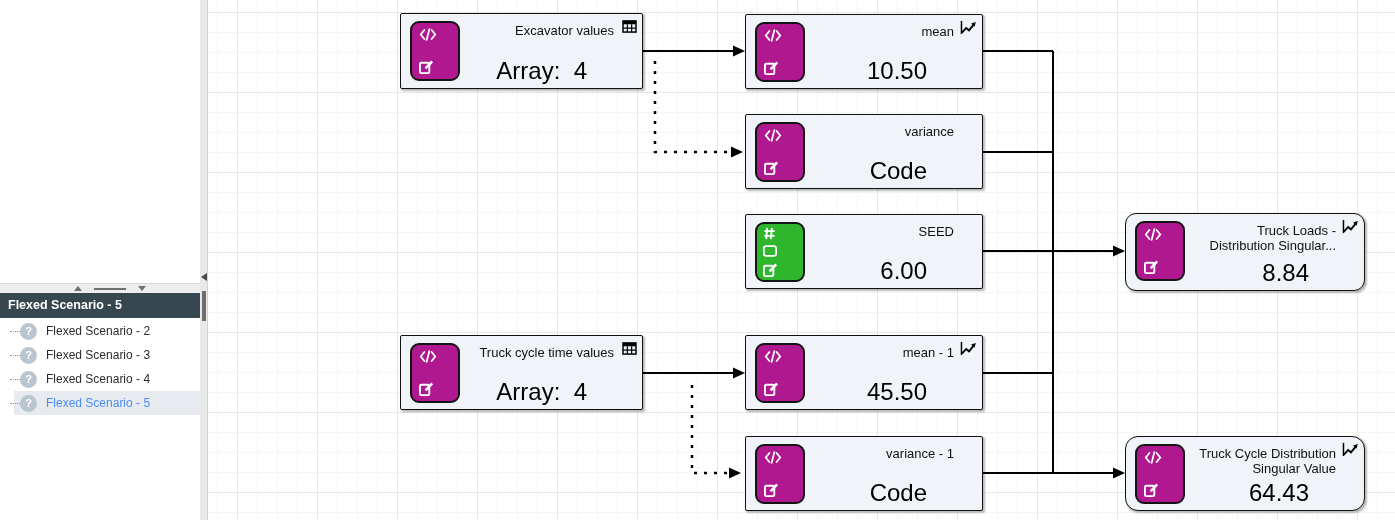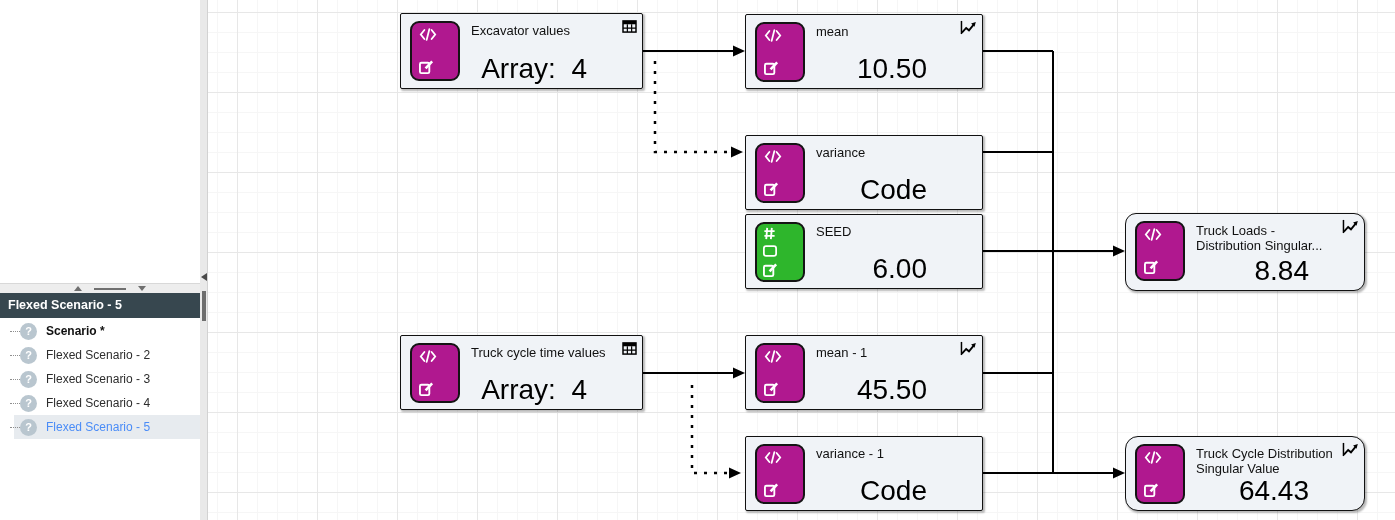--- a/index.html
+++ b/index.html
@@ -43,29 +43,29 @@
       linear-gradient(to right, #f6f6f6 1px, transparent 1px),
       linear-gradient(to bottom, #f6f6f6 1px, transparent 1px);
     background-size:80px 80px,80px 80px,20px 20px,20px 20px;
     background-position:29px 12px,29px 12px,9px 12px,9px 12px;}
   svg.edges{position:absolute;left:0;top:0;width:1395px;height:520px;pointer-events:none;}
   svg.edges path{fill:none;stroke:var(--edge);stroke-width:2;pointer-events:stroke;}
   svg.edges path.dashed{stroke-width:2.5;stroke-dasharray:3 7;}
   svg.edges polygon{fill:var(--edge);}
   
   .node{position:absolute;background:var(--node_fill);border:1.5px solid #111;border-radius:2px;
-    box-shadow:1.5px 1.5px 2px rgba(0,0,0,0.28);box-sizing:border-box;}
+    box-shadow:1.5px 1.5px 2px rgba(0,0,0,0.28);box-sizing:border-box;text-align:right;}
   .iconblock{position:absolute;left:9px;top:7px;width:50px;height:60px;border:2px solid #141414;
     border-radius:9px;box-sizing:border-box;display:flex;flex-direction:column;
     justify-content:space-between;padding:5px 0 5px 7px;}
   .iconblock.block-magenta{background:var(--accent_magenta);}
   .iconblock.block-green{background:var(--accent_green);padding:3px 0 3px 6px;}
   .node-title{position:absolute;left:70px;top:9px;right:28px;font-size:13px;color:#111;line-height:1.18;}
   .corner{position:absolute;top:5px;right:5px;}
-  .node-value{position:absolute;right:55px;bottom:3px;font-size:28px;color:#000;white-space:pre;}
+  .node-value{position:absolute;right:55px;bottom:3px;font-size:24px;color:#000;white-space:pre;}
 </style>
 </head>
 <body>
 
 <div class="canvas"></div>
 <svg class="edges" viewBox="0 0 1395 520">
     <path d="M643 51 L733 51"></path>
     <polygon points="745,51 733,45.5 733,56.5"></polygon>
     <path d="M655 61 L655 152 L729 152" class="dashed"></path>
     <polygon points="743,152 731,146.5 731,157.5"></polygon>
@@ -112,21 +112,21 @@
         </svg>
       </div>
     <div class="node-title">mean</div>
     <div class="corner"><svg width="17" height="15" viewBox="0 0 18 16">
           <path d="M1.5 1 V15" stroke="#000" stroke-width="1.6"></path>
           <path d="M2 13.5 L6.5 8.5 L9.5 11 L14.5 5" fill="none" stroke="#000" stroke-width="2"></path>
           <polygon points="16.8,2.2 11.8,3.6 15.4,7.2" fill="#000"></polygon>
         </svg></div>
     <div class="node-value">10.50</div>
   </div>
-    <div class="node" style="pointer-events: auto; left: 745px; top: 114px; width: 238px; height: 75px; margin-top: 21px;">
+    <div class="node" style="pointer-events: auto; left: 745px; top: 114px; width: 238px; height: 75px;">
     <div class="iconblock block-magenta">
         <svg width="18" height="13" viewBox="0 0 20 14">
           <path d="M6 2 L2 7 L6 12 M14 2 L18 7 L14 12 M11.5 1 L8.5 13" fill="none" stroke="#fff" stroke-width="2" stroke-linecap="round"></path>
         </svg>
         <svg width="15" height="15" viewBox="0 0 16 16">
           <rect x="1" y="4" width="10" height="11" rx="1.5" fill="none" stroke="#fff" stroke-width="2"></rect>
           <path d="M6 9 L13 1.5 L15 3.5 L8 11 Z" fill="#fff"></path>
         </svg>
       </div>
     <div class="node-title">variance</div>
@@ -243,25 +243,20 @@
   <span class="tri-up"></span>
   <span class="split-handle"></span>
   <span class="tri-down"></span>
 </div>
 <div class="gutter"></div>
 <div class="scroll-thumb"></div>
 <div class="collapse-tri"></div>
 <div class="panel-header">Flexed Scenario - 5</div>
 <div class="tree">
 
-<div class="tree-row bold">
-    <span class="conn"></span>
-    <span class="qcircle"></span>
-    <span class="tree-label">Scenario *</span>
-  </div>
     <div class="tree-row">
     <span class="conn"></span>
     <span class="qcircle"></span>
     <span class="tree-label">Flexed Scenario - 2</span>
   </div>
     <div class="tree-row">
     <span class="conn"></span>
     <span class="qcircle"></span>
     <span class="tree-label">Flexed Scenario - 3</span>
   </div>

